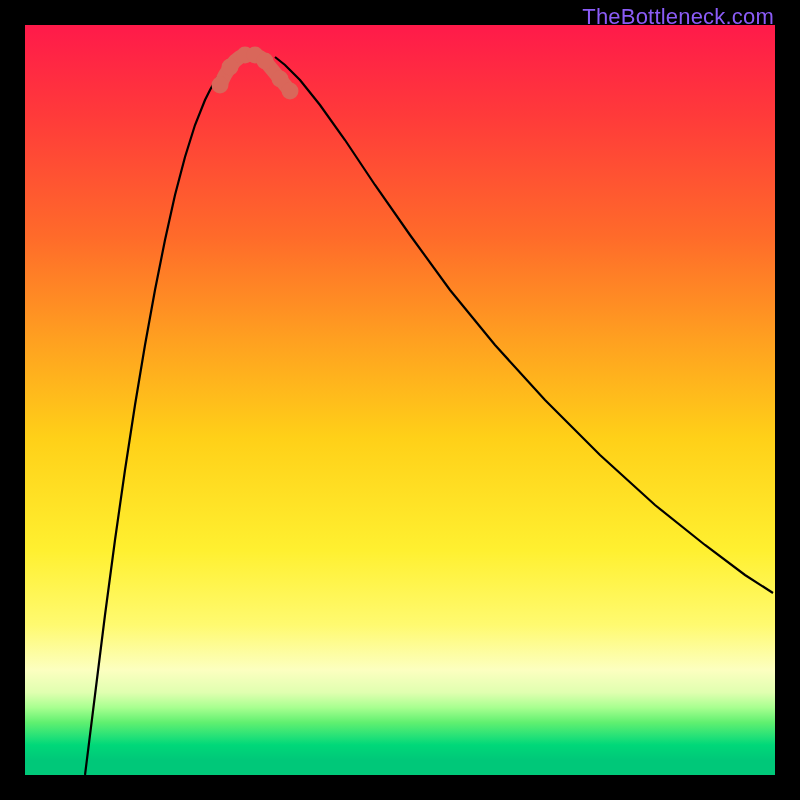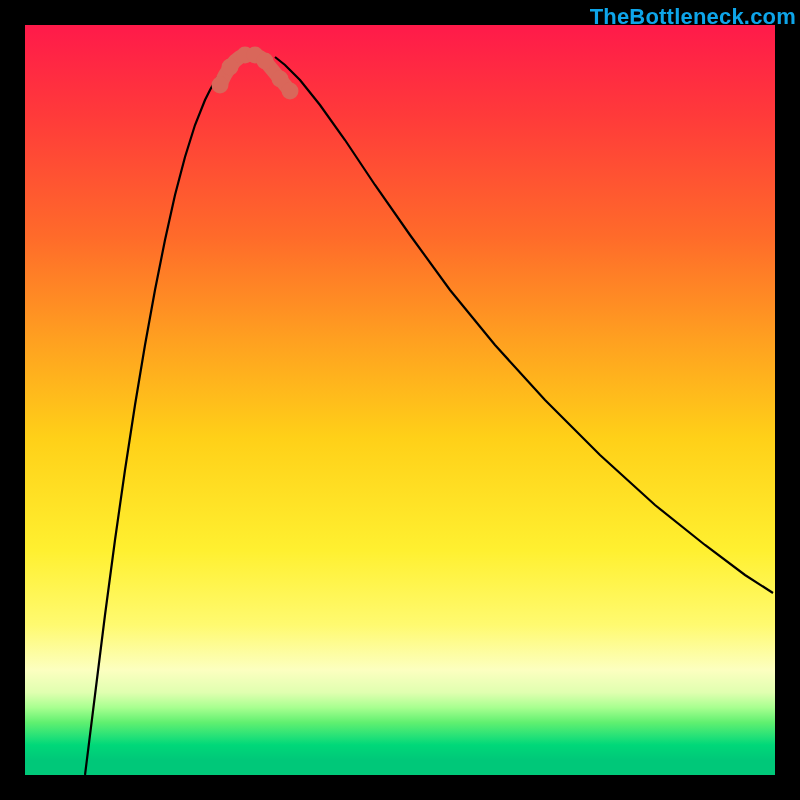--- a/index.html
+++ b/index.html
@@ -30,24 +30,24 @@
       #a8ff90 91%,
       #60f070 93%,
       #20e078 95%,
       #00d879 96%,
       #00c879 98%,
       #00c879 100%);
   }
   .watermark {
     position: absolute;
     top: 4px;
-    right: 4px;
-    color: #0ea5e9;
+    right: 26px;
+    color: #8b5cf6;
     font-size: 22px;
-    font-weight: 700;
+    font-weight: 400;
     letter-spacing: 0.2px;
     z-index: 10;
   }
   svg.curves {
     position: absolute;
     left: 0;
     top: 0;
     width: 750px;
     height: 750px;
     overflow: visible;

